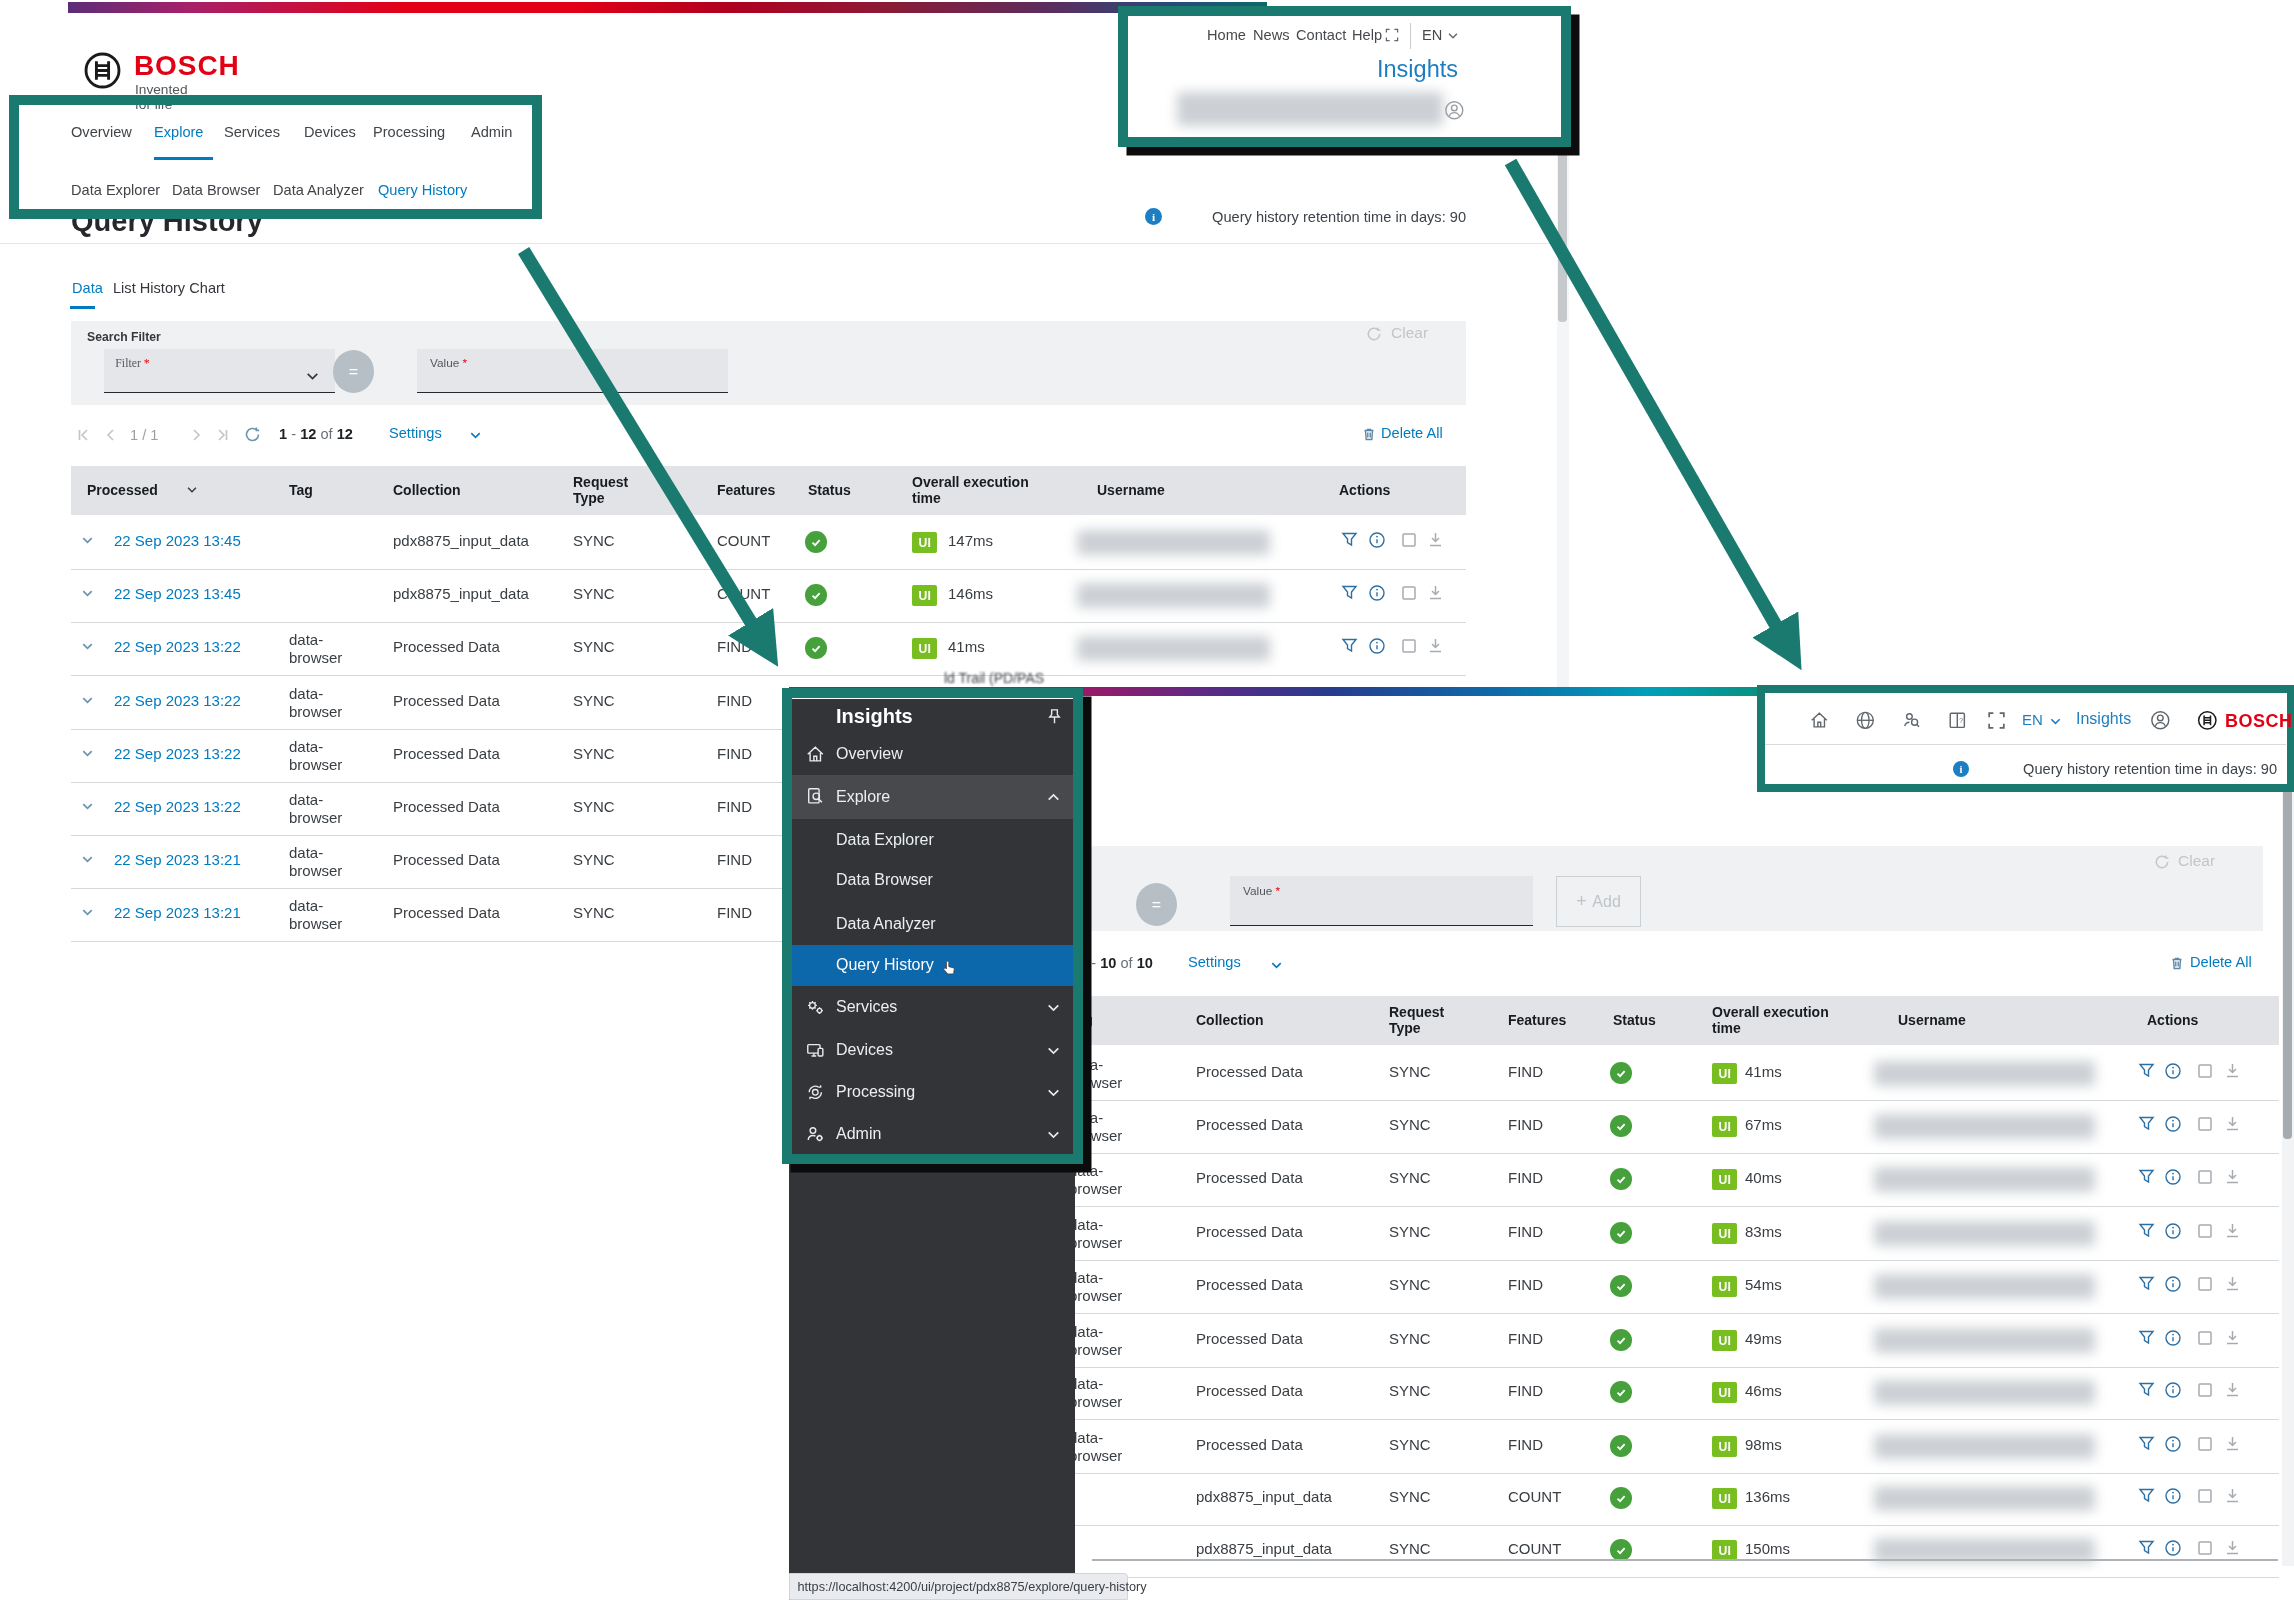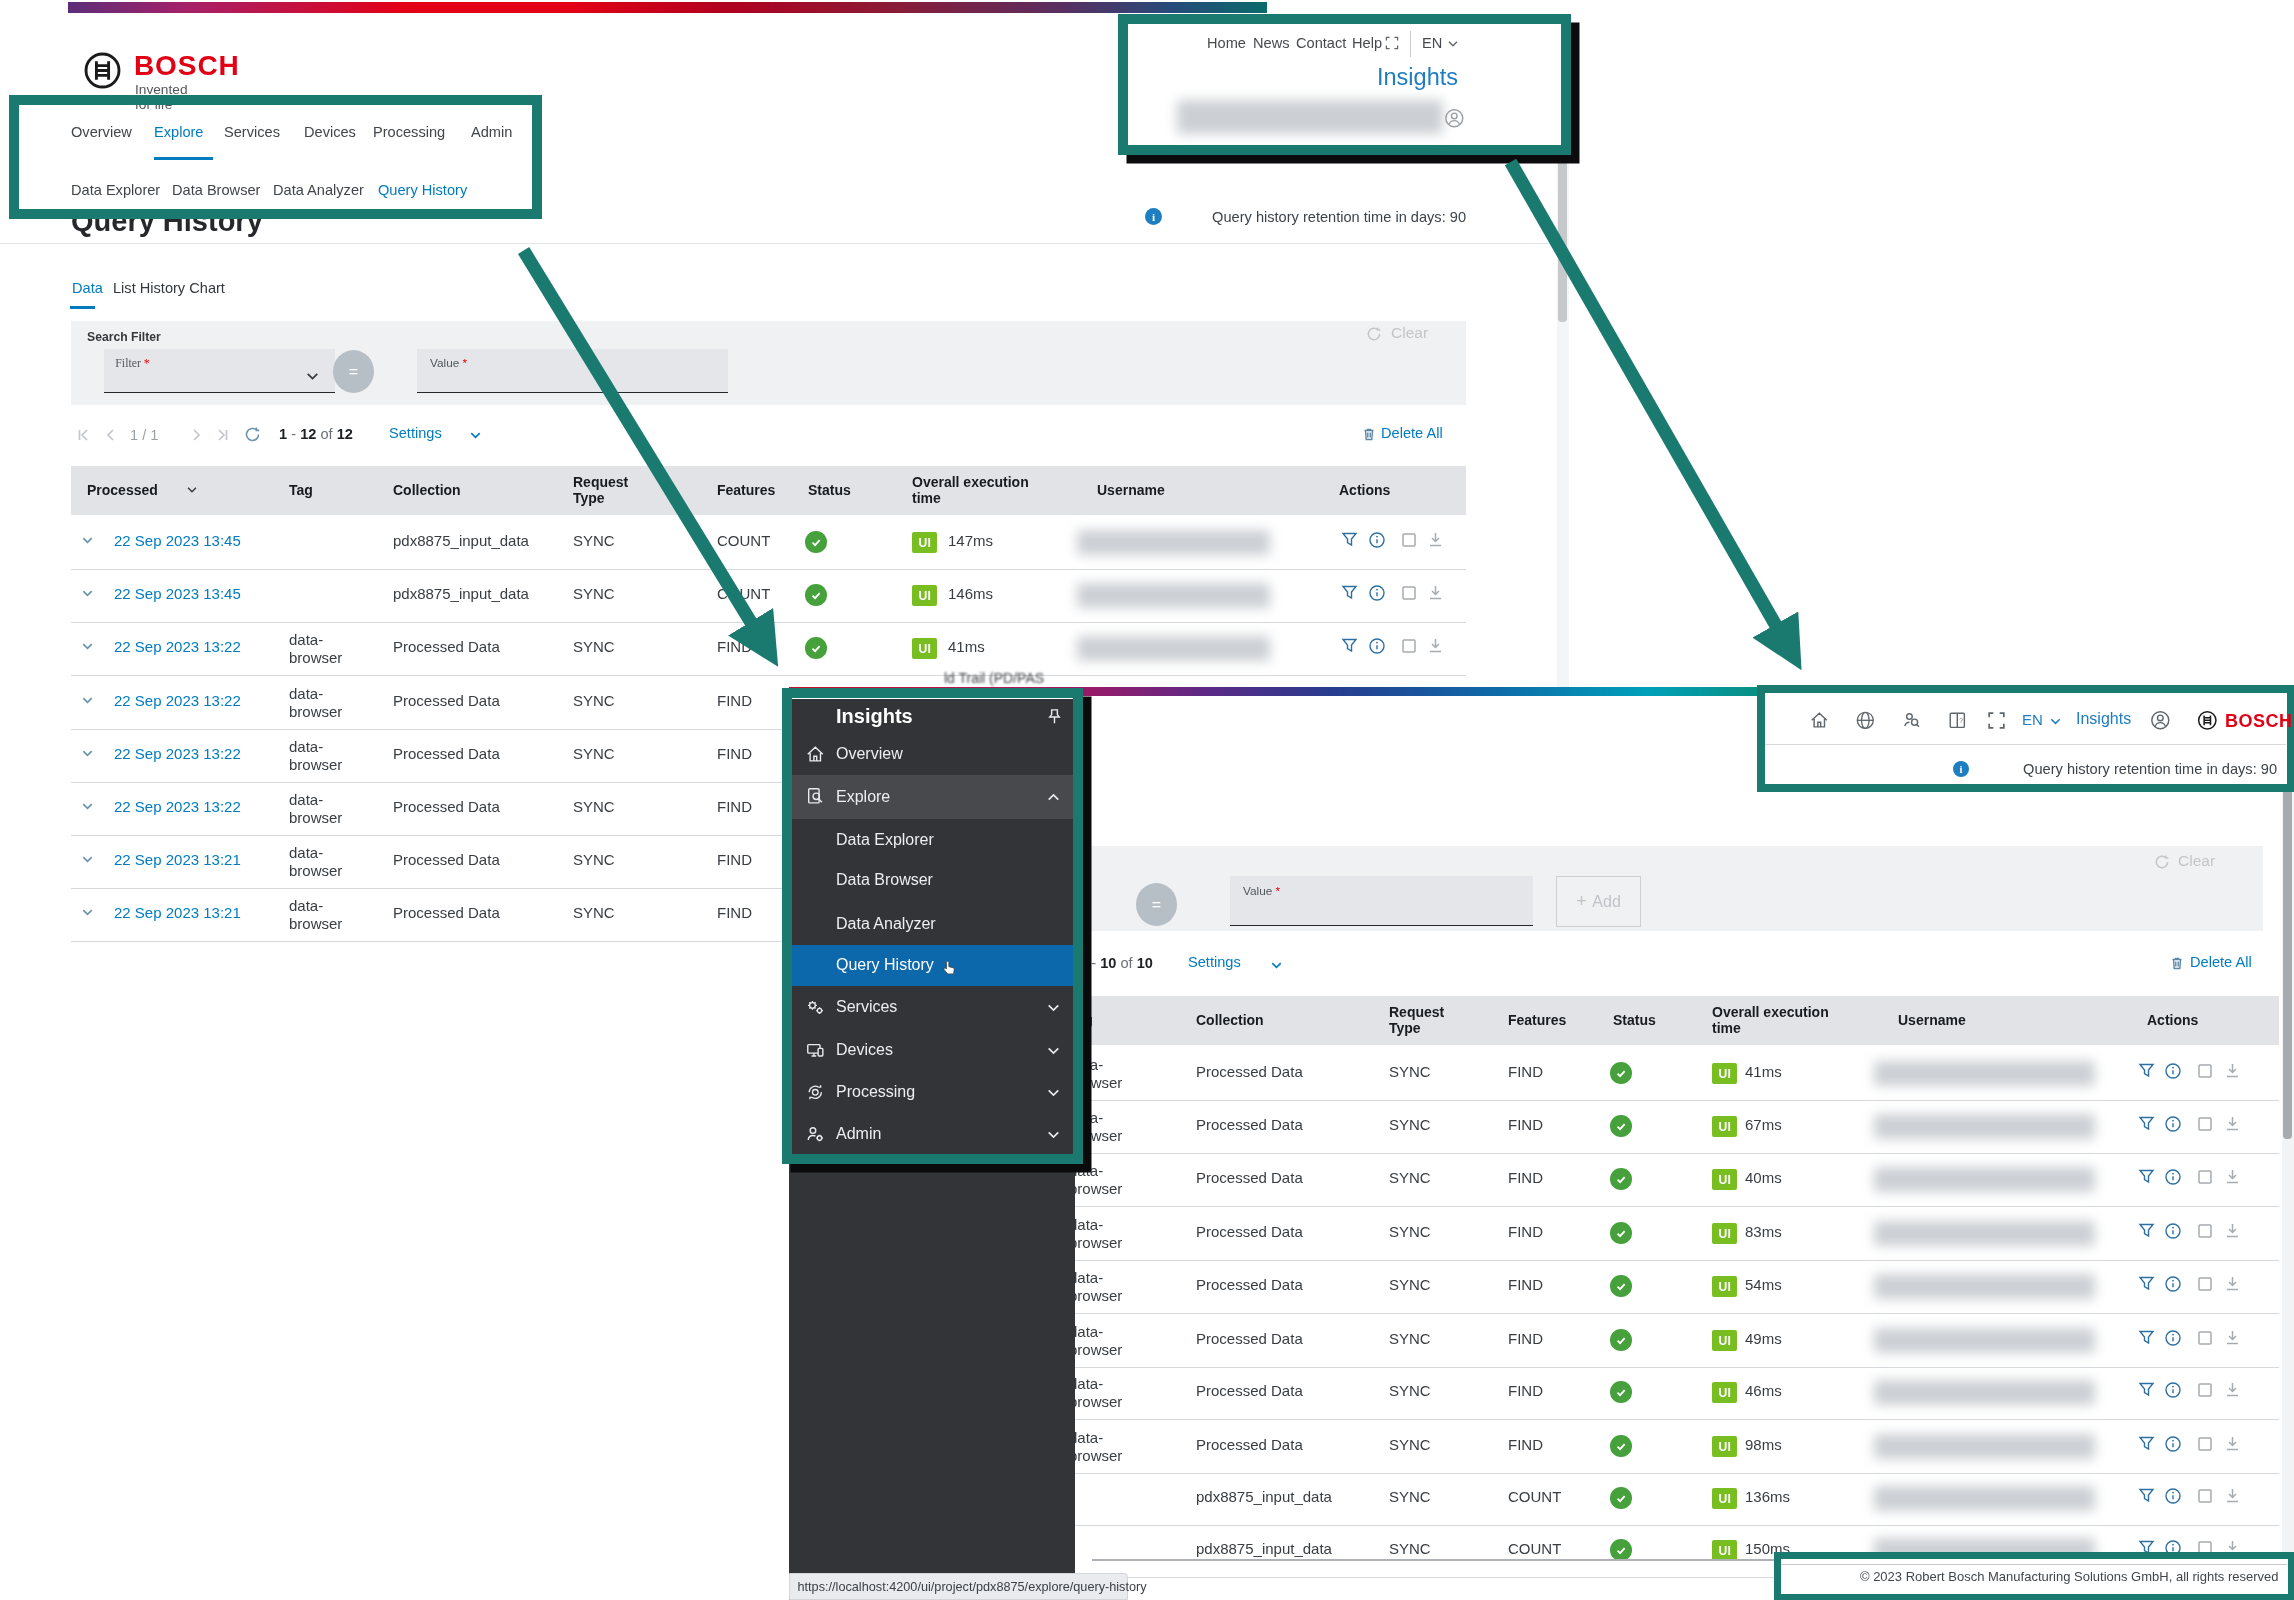--- a/index.html
+++ b/index.html
@@ -745,21 +745,21 @@
       <span class="abs drawer-label" style="left:47px;top:11.3px;">Admin</span>
       <span class="abs" style="left:256px;top:12.2px;">
         <svg width="17" height="17" viewBox="0 0 16 16" fill="none" stroke="#e8eaec" stroke-width="1.6">
             <path d="M3.5 6l4.5 4.5L12.5 6"></path>
           </svg></span>
     </div>
   </div>
 
   <div class="abs tealbox" style="left:9.4px;top:95px;width:533px;height:124px;box-sizing:border-box;z-index:25;"></div>
 
-  <div class="abs tealbox" style="left:1118px;top:5.6px;width:453px;height:141px;box-sizing:border-box;background:#fff;z-index:25;box-shadow:8.5px 8.5px 0 #0c0c0e;margin-top:8px;">
+  <div class="abs tealbox" style="left:1118px;top:5.6px;width:453px;height:141px;box-sizing:border-box;background:#fff;z-index:25;box-shadow:8.5px 8.5px 0 #0c0c0e;">
     <span class="abs navitem" style="left:79px;top:11.3px;color:#46494d;">Home</span>
     <span class="abs navitem" style="left:125px;top:11.3px;color:#46494d;">News</span>
     <span class="abs navitem" style="left:168px;top:11.3px;color:#46494d;">Contact</span>
     <span class="abs navitem" style="left:224px;top:11.3px;color:#46494d;">Help</span>
     <span class="abs" style="left:256px;top:11.3px;">
       <svg width="16" height="16" viewBox="0 0 20 20" fill="none" stroke="#5f666c" stroke-width="1.6">
           <path d="M3 7V3h4M13 3h4v4M17 13v4h-4M7 17H3v-4"></path>
         </svg></span>
     <div class="abs" style="left:282px;top:7.5px;width:0.9px;height:26px;background:#c7cbd0;"></div>
     <span class="abs navitem" style="left:294px;top:11.3px;color:#46494d;">EN</span>
@@ -824,24 +824,20 @@
           <circle cx="12" cy="12" r="9.2"></circle>
           <path d="M8.6 6.8v10.4M15.4 6.8v10.4M8.6 9.3h6.8M8.6 12h6.8M8.6 14.7h6.8"></path>
         </svg></span>
     <span class="abs b" style="left:460px;top:18px;font-size:18px;color:#e20015;letter-spacing:0.5px;">BOSCH</span>
     <div class="abs" style="left:0;top:51px;width:521px;height:0.9px;background:#d8dadd;"></div>
     <span class="abs" style="left:188px;top:68px;width:16px;height:16px;border-radius:50%;background:#1d7ec2;color:#fff;font-size:10.4px;font-weight:bold;
                  display:flex;align-items:center;justify-content:center;font-family:'Liberation Serif',serif;">i</span>
     <div class="abs" style="left:209px;top:68px;width:303px;text-align:right;font-size:14.6px;color:#3c434a;">Query history retention time in days: 90</div>
   </div>
 
-  <div class="abs tealbox" style="left:1774px;top:1552px;width:521px;height:49px;border-width:7.5px;box-sizing:border-box;background:#fff;z-index:25;">
-    <div class="abs" style="left:0;top:4.7px;width:506px;height:0.9px;background:#c6c9cc;"></div>
-    <div class="abs" style="left:7.5px;top:10.4px;width:490px;text-align:right;font-size:13px;color:#41464b;">© 2023 Robert Bosch Manufacturing Solutions GmbH, all rights reserved</div>
-  </div>
 
   <svg class="abs" style="left:0;top:0;z-index:40;pointer-events:none;" width="2295" height="1601" viewBox="0 0 2437 1700">
     <defs>
       <marker id="ah" markerWidth="4" markerHeight="4" refX="0.4" refY="2" orient="auto">
         <path d="M0,0 L4,2 L0,4 z" fill="#1b7a70"></path>
       </marker>
     </defs>
     <line x1="556" y1="266" x2="800" y2="665" stroke="#1b7a70" stroke-width="14" marker-end="url(#ah)"></line>
     <line x1="1604" y1="172" x2="1888" y2="668" stroke="#1b7a70" stroke-width="14" marker-end="url(#ah)"></line>
   </svg>

